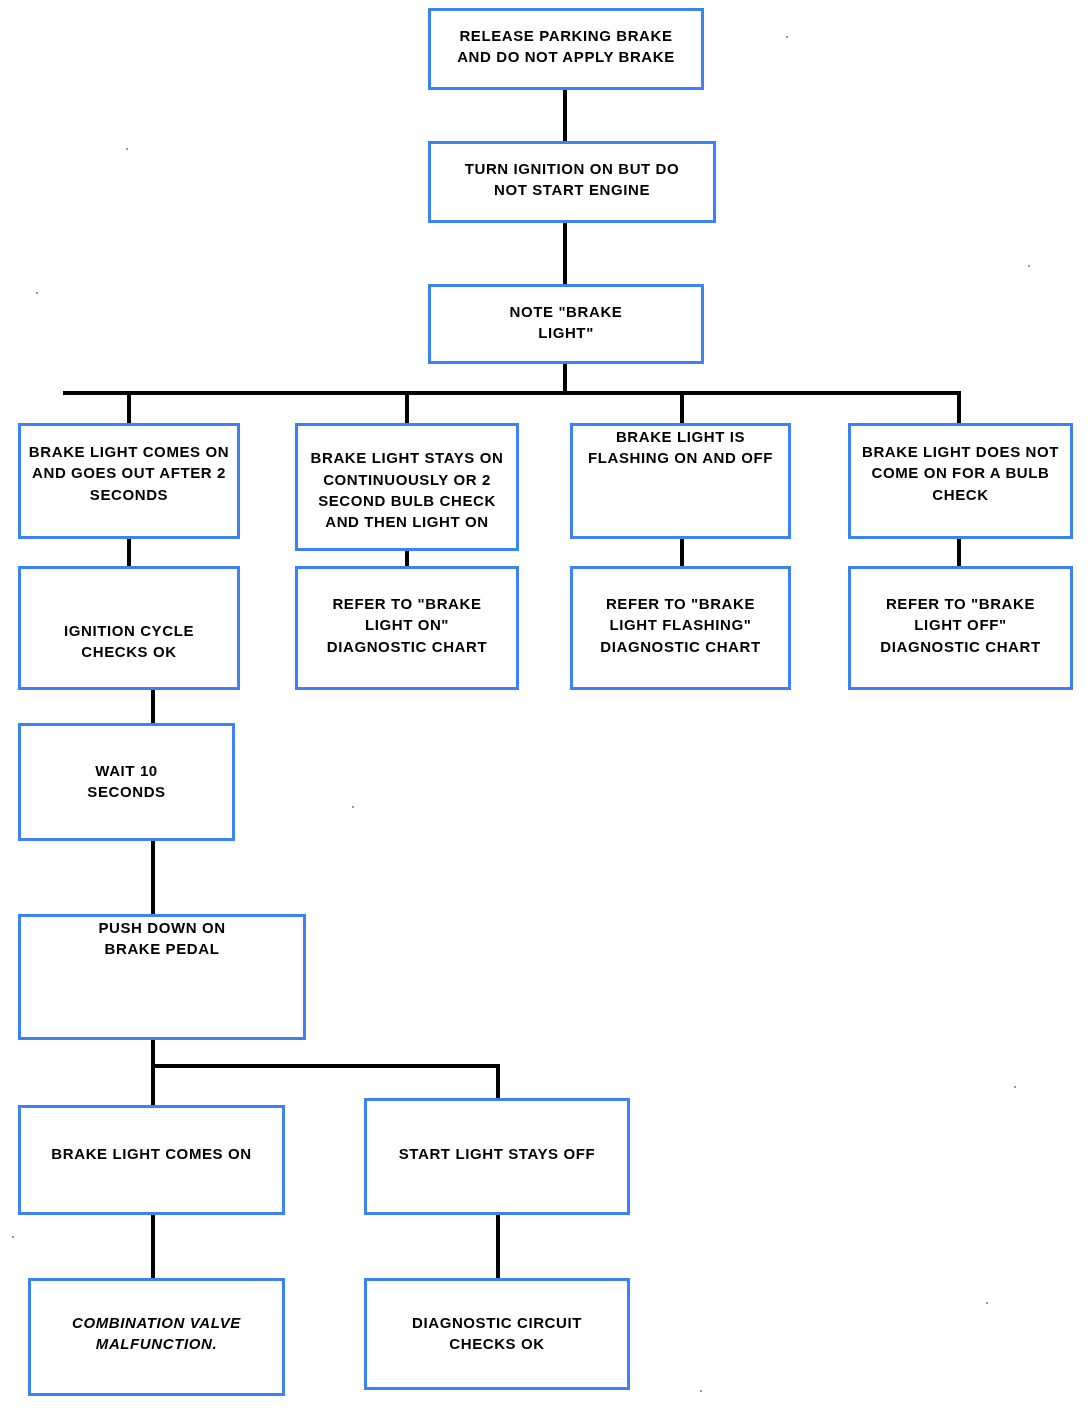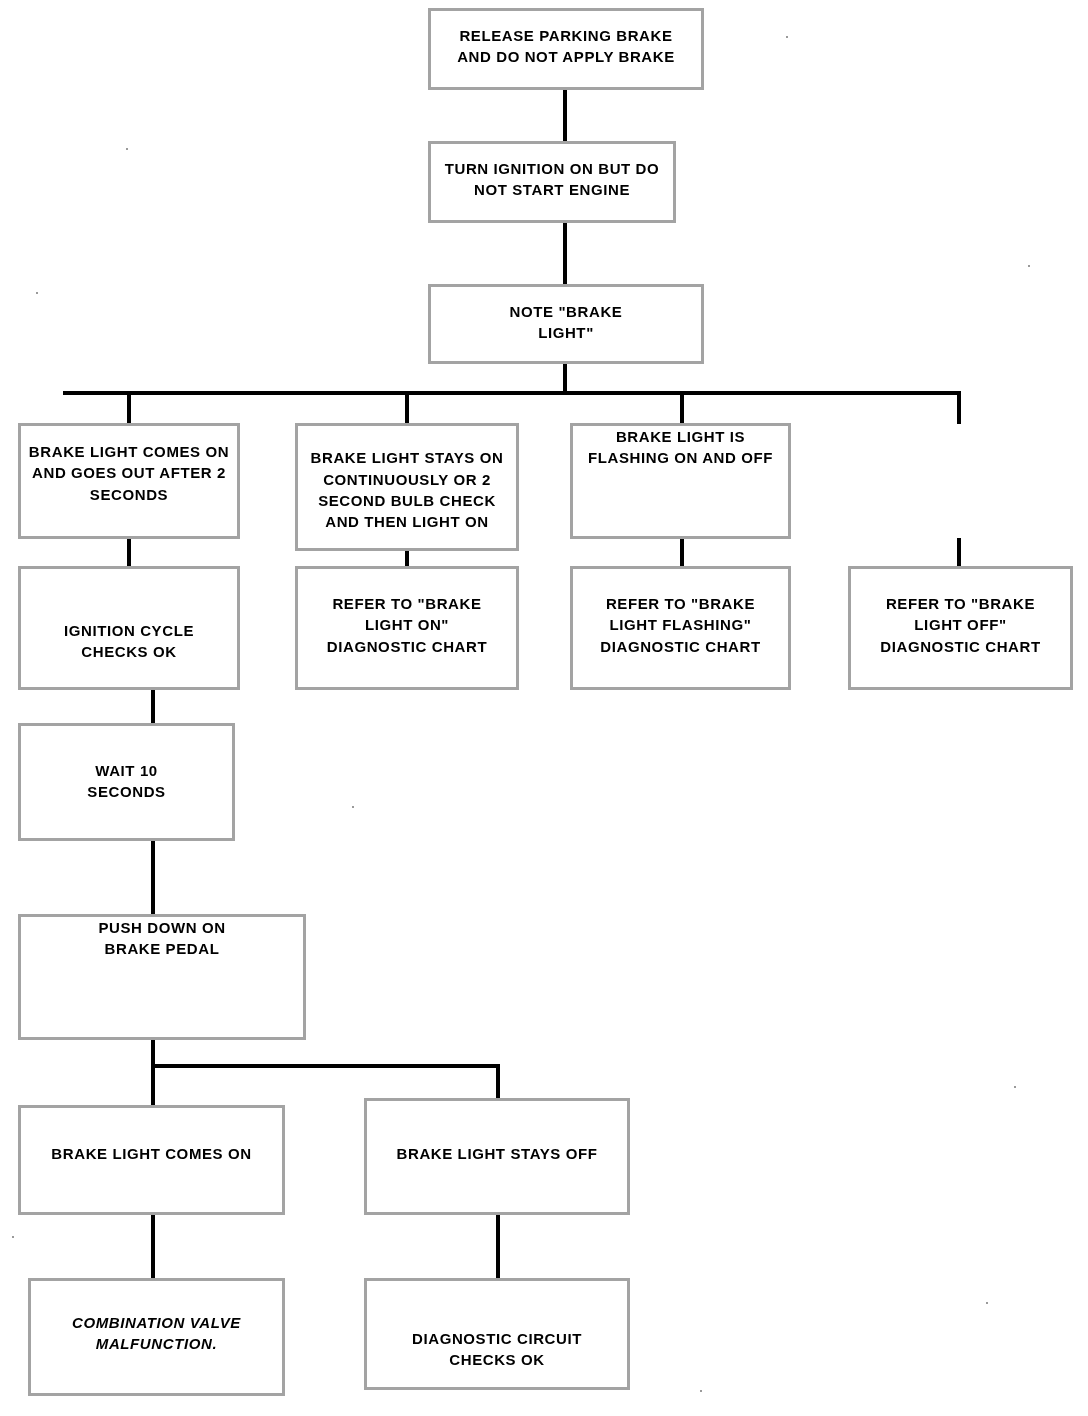--- a/index.html
+++ b/index.html
@@ -12,21 +12,21 @@
     position:relative;
     width:1088px;
     height:1416px;
     background:#ffffff;
     overflow:hidden;
   }
   
   .node{
     position:absolute;
     box-sizing:border-box;
-    border:3px solid #a3a3a3;
+    border:3px solid #3b82f6;
     background:#ffffff;
     display:flex;
     align-items:flex-start;
     justify-content:center;
     text-align:center;
     color:#000000;
     font-weight:bold;
     font-size:15px;
     line-height:1.42;
     letter-spacing:0.6px;
@@ -97,21 +97,21 @@
   <div class="vline" style="left:496px;top:1064px;height:44px;"></div>
 
   <div class="vline" style="left:151px;top:1213px;height:65px;"></div>
   <div class="vline" style="left:496px;top:1213px;height:65px;"></div>
 
   <div class="node" style="left:428px;top:8px;width:276px;height:82px;padding-top:14px;">
     <span class="txt">RELEASE PARKING BRAKE
 AND DO NOT APPLY BRAKE</span>
   </div>
 
-  <div class="node" style="left:428px;top:141px;width:248px;height:82px;padding-top:14px;">
+  <div class="node" style="left:428px;top:141px;width:288px;height:82px;padding-top:14px;">
     <span class="txt">TURN IGNITION ON BUT DO
 NOT START ENGINE</span>
   </div>
 
   <div class="node" style="left:428px;top:284px;width:276px;height:80px;padding-top:14px;">
     <span class="txt">NOTE "BRAKE
 LIGHT"</span>
   </div>
 
   <div class="node" style="left:18px;top:423px;width:222px;height:116px;padding-top:15px;">
@@ -125,20 +125,25 @@
 CONTINUOUSLY OR 2
 SECOND BULB CHECK
 AND THEN LIGHT ON</span>
   </div>
 
   <div class="node" style="left:570px;top:423px;width:221px;height:116px;">
     <span class="txt">BRAKE LIGHT IS
 FLASHING ON AND OFF</span>
   </div>
 
+  <div class="node" style="left:848px;top:423px;width:225px;height:116px;padding-top:15px;">
+    <span class="txt">BRAKE LIGHT DOES NOT
+COME ON FOR A BULB
+CHECK</span>
+  </div>
 
   <div class="node" style="left:18px;top:566px;width:222px;height:124px;padding-top:51px;">
     <span class="txt">IGNITION CYCLE
 CHECKS OK</span>
   </div>
 
   <div class="node" style="left:295px;top:566px;width:224px;height:124px;padding-top:24px;">
     <span class="txt">REFER TO "BRAKE
 LIGHT ON"
 DIAGNOSTIC CHART</span>
@@ -164,26 +169,26 @@
   <div class="node" style="left:18px;top:914px;width:288px;height:126px;">
     <span class="txt">PUSH DOWN ON
 BRAKE PEDAL</span>
   </div>
 
   <div class="node" style="left:18px;top:1105px;width:267px;height:110px;padding-top:35px;">
     <span class="txt">BRAKE LIGHT COMES ON</span>
   </div>
 
   <div class="node" style="left:364px;top:1098px;width:266px;height:117px;padding-top:42px;">
-    <span class="txt">BRAKE LIGHT STAYS OFF</span>
+    <span class="txt">START LIGHT STAYS OFF</span>
   </div>
 
   <div class="node" style="left:28px;top:1278px;width:257px;height:118px;padding-top:31px;font-style:italic;">
     <span class="txt">COMBINATION VALVE
 MALFUNCTION.</span>
   </div>
 
-  <div class="node" style="left:364px;top:1278px;width:266px;height:112px;padding-top:47px;">
+  <div class="node" style="left:364px;top:1278px;width:266px;height:112px;padding-top:31px;">
     <span class="txt">DIAGNOSTIC CIRCUIT
 CHECKS OK</span>
   </div>
 
 </div>
 
 </body></html>

